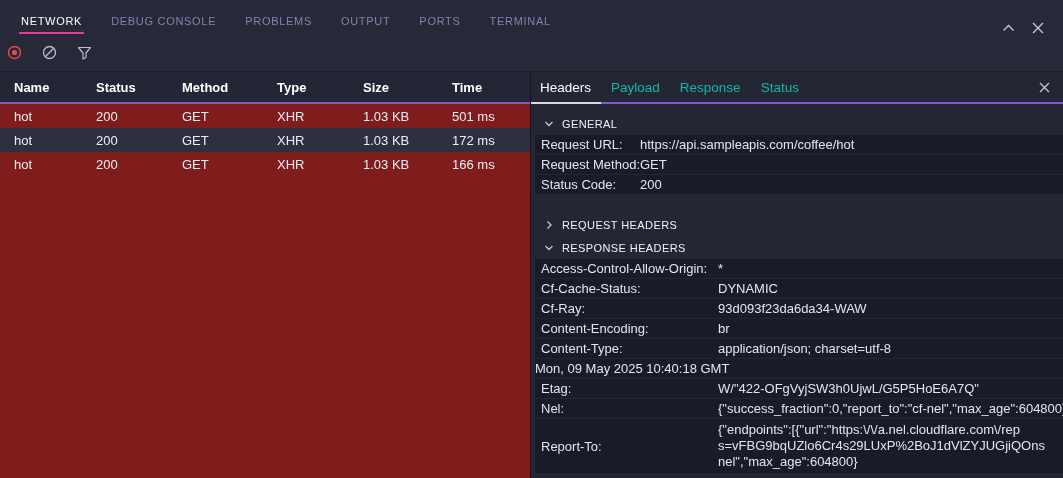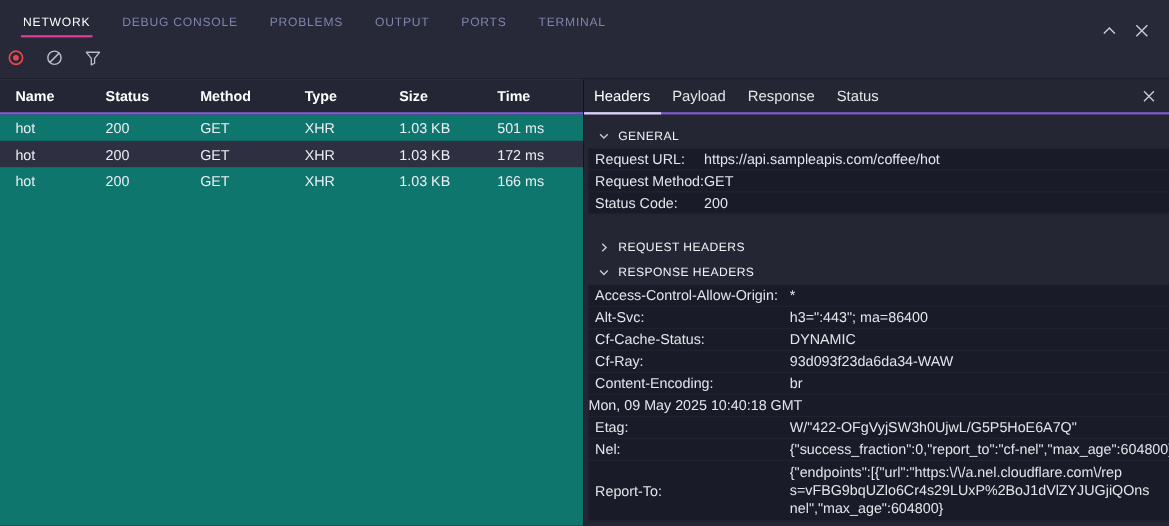--- a/index.html
+++ b/index.html
@@ -24,36 +24,36 @@
     text-transform:uppercase;white-space:nowrap;
   }
   .ptab.active{color:#ffffff;border-bottom-color:var(--accent-pink)}
   .win-icons{margin-left:auto;display:flex;gap:17px;padding-right:19px;align-items:center}
   .icon-btn{display:inline-flex;align-items:center;justify-content:center;cursor:pointer}
   .icon-btn svg{display:block}
   
   .toolbar{height:38px;display:flex;align-items:center;gap:20px;padding-left:7px;border-bottom:1px solid #1c1d29;background:#272838}
   
   .content{display:flex;height:406px}
-  .left{width:531px;border-right:1px solid #131420;display:flex;flex-direction:column;background:#0f766e}
+  .left{width:531px;border-right:1px solid #131420;display:flex;flex-direction:column;background:#7f1d1d}
   .thead{
     height:32px;background:#252635;border-bottom:2px solid var(--accent-purple);
     display:grid;grid-template-columns:82px 86px 95px 86px 89px 1fr;
     align-items:center;padding-left:14px;font-weight:bold;font-size:13px;color:#ffffff;
   }
   .trow{
     height:24px;display:grid;grid-template-columns:82px 86px 95px 86px 89px 1fr;
     align-items:center;padding-left:14px;font-size:13px;color:#eceef4;cursor:pointer;
   }
   .trow.alt{background:#2e2f40}
   
   .right{flex:1;background:#252634;display:flex;flex-direction:column;min-width:0}
   .dtabbar{height:32px;display:flex;align-items:stretch;border-bottom:2px solid var(--accent-purple)}
   .dtab{
-    font-size:13.5px;color:#e5e5e5;padding:0 10px;display:flex;align-items:center;
+    font-size:13.5px;color:#14b8a6;padding:0 10px;display:flex;align-items:center;
     border-bottom:2px solid transparent;margin-bottom:-2px;cursor:pointer;white-space:nowrap;
   }
   .dtab.first{padding-left:9px}
   .dtab.active{color:#ffffff;border-bottom-color:#d8d9e2}
   .dclose{margin-left:auto;align-self:center;padding-right:13px}
   .dcontent{flex:1;overflow:hidden;padding-top:8px}
   .sect{
     display:flex;align-items:center;gap:8px;height:23px;padding-left:13px;
     font-size:11px;font-weight:normal;letter-spacing:.4px;color:#f2f3f7;cursor:pointer;
   }
@@ -203,34 +203,34 @@
             </svg>
         </span>
         <span>RESPONSE HEADERS</span>
       </div>
 
       <div class="kv kv-r">
         <span class="k">Access-Control-Allow-Origin:</span>
         <span class="v">*</span>
       </div>
       <div class="kv kv-r">
-        <span class="k">Alt-Svc:</span>
-        <span class="v">h3=":443"; ma=86400</span>
-      </div>
-      <div class="kv kv-r">
         <span class="k">Cf-Cache-Status:</span>
         <span class="v">DYNAMIC</span>
       </div>
       <div class="kv kv-r">
         <span class="k">Cf-Ray:</span>
         <span class="v">93d093f23da6da34-WAW</span>
       </div>
       <div class="kv kv-r">
         <span class="k">Content-Encoding:</span>
         <span class="v">br</span>
+      </div>
+      <div class="kv kv-r">
+        <span class="k">Content-Type:</span>
+        <span class="v">application/json; charset=utf-8</span>
       </div>
       <div class="kv kv-r">
         <span class="v">Mon, 09 May 2025 10:40:18 GMT</span>
       </div>
       <div class="kv kv-r">
         <span class="k">Etag:</span>
         <span class="v">W/"422-OFgVyjSW3h0UjwL/G5P5HoE6A7Q"</span>
       </div>
       <div class="kv kv-r">
         <span class="k">Nel:</span>

